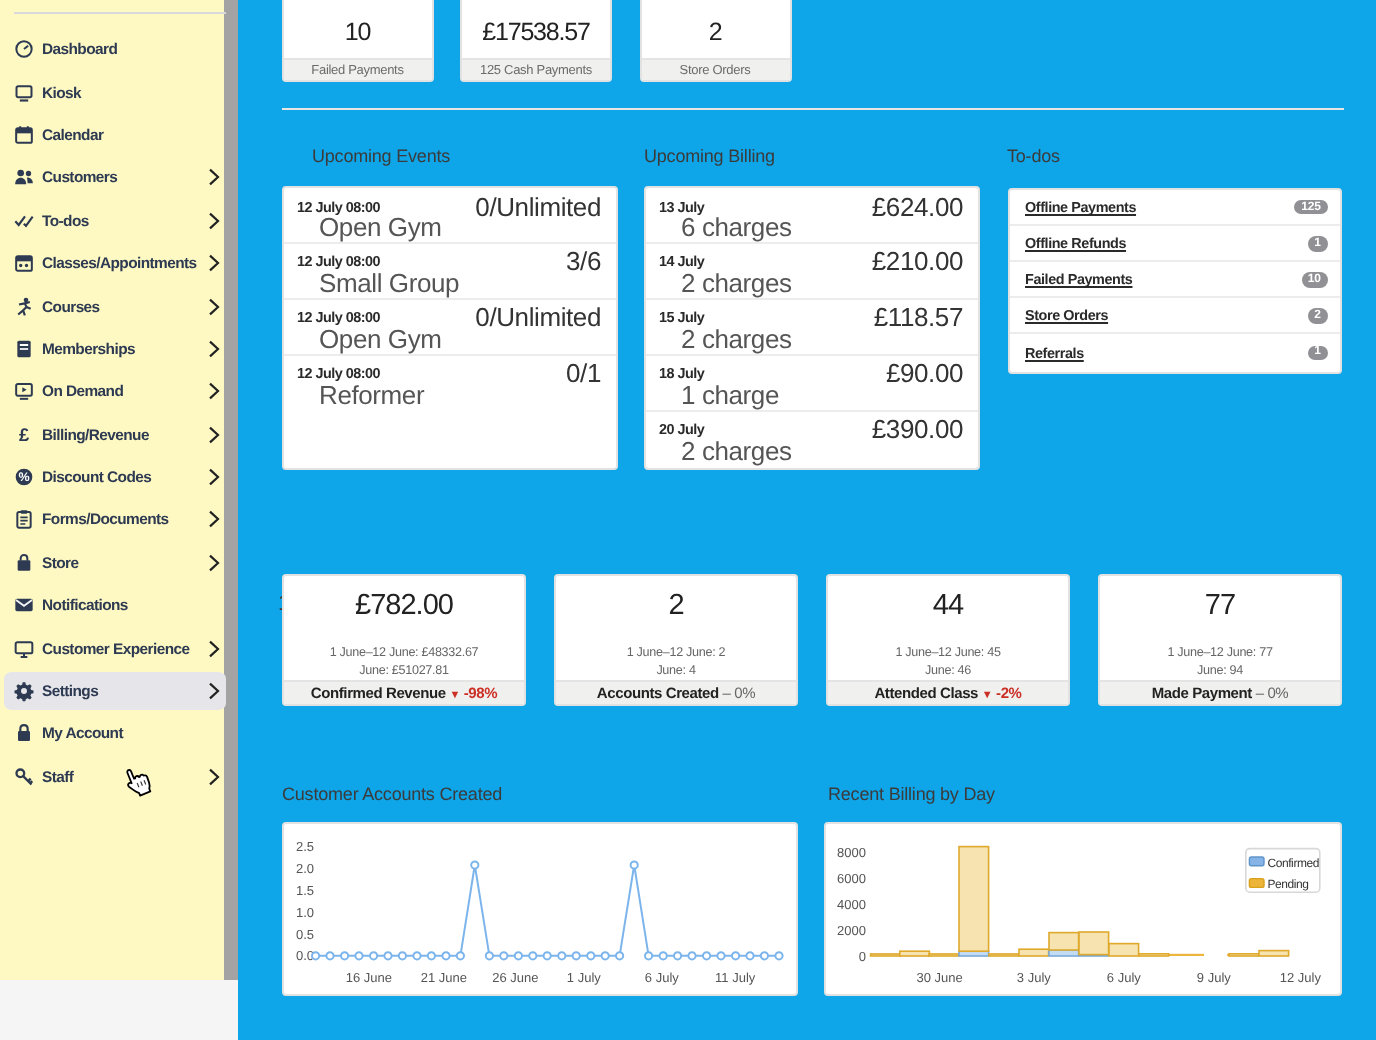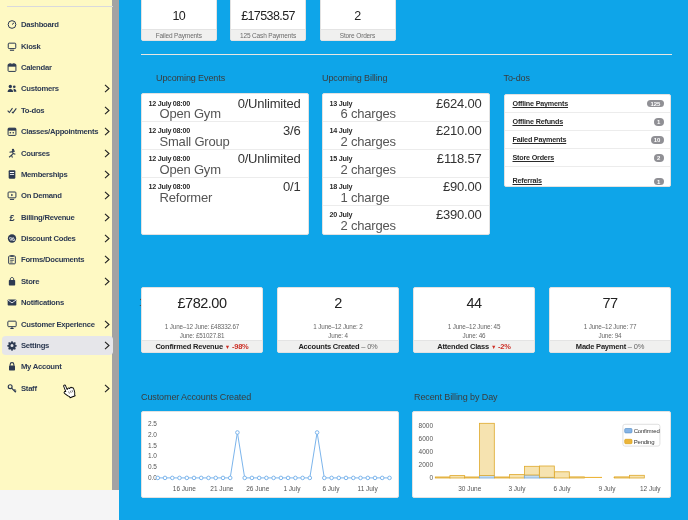--- a/index.html
+++ b/index.html
@@ -35,21 +35,21 @@
 
   
   .lrow { position:relative; height:27.95px; border-bottom:1px solid #ececec; padding:5.5px 7px 0 6.5px;
      font-size:7.2px; line-height:8.3px; }
   .lrow:last-child { border-bottom:none; }
   .lrow .b { font-size:7.2px; font-weight:bold; color:#2a2a2a; letter-spacing:-0.25px; }
   .lrow .s { font-size:13px; color:#555; margin:2.3px 0 0 11px; letter-spacing:-0.2px; }
   .lrow .rv { position:absolute; right:7.5px; top:5.5px; font-size:13px; color:#333; letter-spacing:-0.2px; }
 
   .trow { position:relative; height:18.1px; border-bottom:1px solid #ececec; display:flex; align-items:center; padding:0 6.5px 0 8px; }
-  .trow:last-child { border-bottom:none;align-items:flex-end; }
+  .trow:last-child { border-bottom:none; }
   .trow .b { font-size:7.2px; font-weight:bold; color:#2a2a2a; letter-spacing:-0.2px;text-decoration:underline; }
   .trow .badge { margin-left:auto; background:#909095; color:#fff; font-size:6px; font-weight:bold;
      border-radius:4.5px; padding:0.9px 3.2px; line-height:1; letter-spacing:-0.1px; }
 
   
   .pcard { top:286.5px; width:122px; height:66px; }
   .pcard .num { text-align:center; font-size:14.5px; letter-spacing:-0.5px; color:#222; margin-top:7.5px; }
   .pcard .sub { text-align:center; font-size:6.3px; color:#666; line-height:8.8px; margin-top:12px; letter-spacing:-0.15px; }
   .pcard .cfoot { font-size:7.5px; color:#222; font-weight:bold; line-height:12.5px; letter-spacing:-0.2px; }
   .red { color:#cc2f26; }

